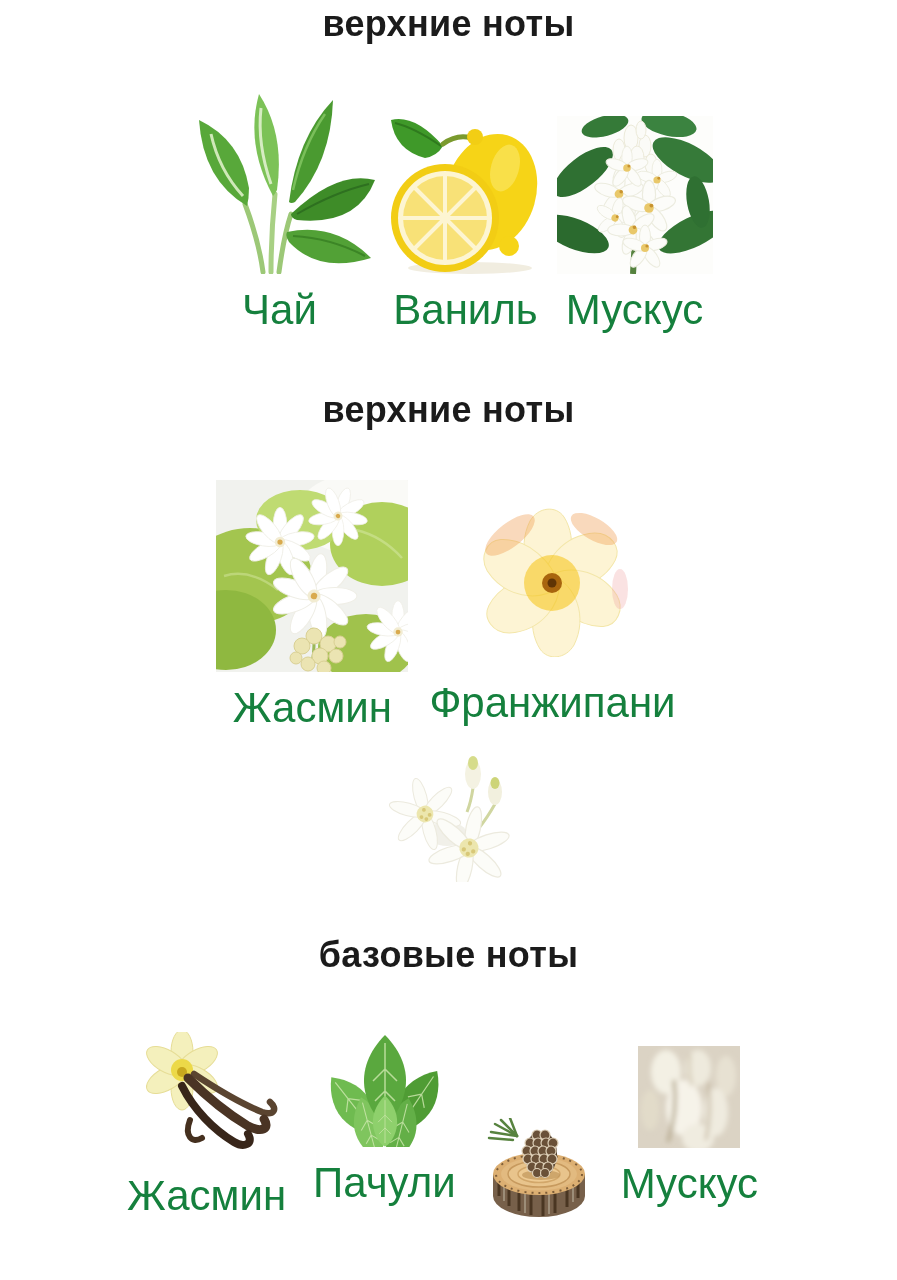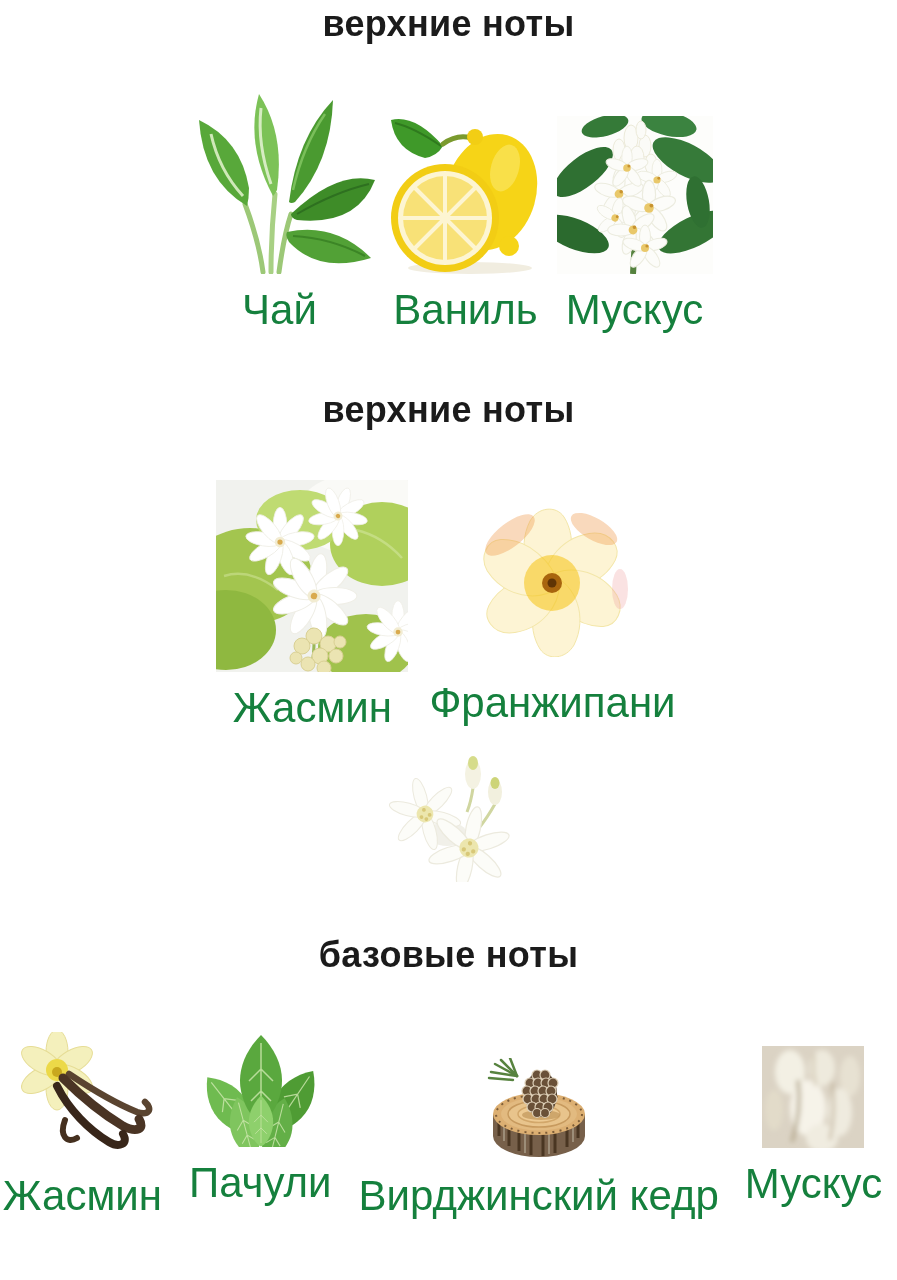--- a/index.html
+++ b/index.html
@@ -341,21 +341,20 @@
             <circle cx="53" cy="41" r="5"></circle>
             <circle cx="61" cy="41" r="5"></circle>
             <circle cx="69" cy="41" r="5"></circle>
           <circle cx="49" cy="49" r="5"></circle>
             <circle cx="57" cy="49" r="5"></circle>
             <circle cx="65" cy="49" r="5"></circle>
           <circle cx="54" cy="55" r="4.5"></circle>
             <circle cx="62" cy="55" r="4.5"></circle>
         </g>
       </svg>
-      <figcaption class="caption">Вирджинский кедр</figcaption>
     </figure>
 
     <figure class="note" style="margin:12px">
       <svg class="art" width="102" height="102" viewBox="0 0 102 102">
         <defs>
           <filter id="mblur" x="-20%" y="-20%" width="140%" height="140%">
             <feGaussianBlur stdDeviation="2.5"></feGaussianBlur>
           </filter>
         </defs>
         <rect width="102" height="102" fill="#dbd3c4"></rect>

